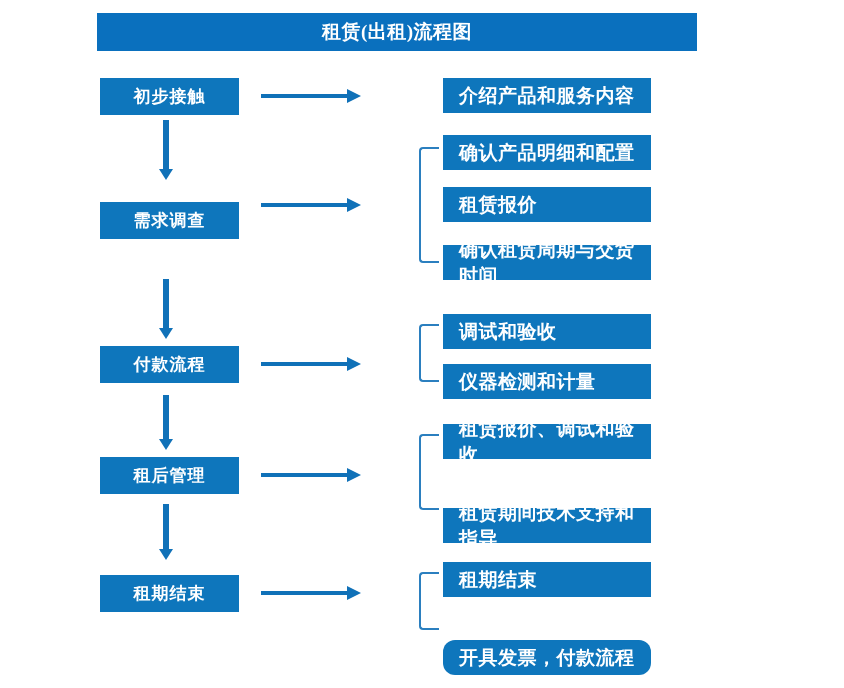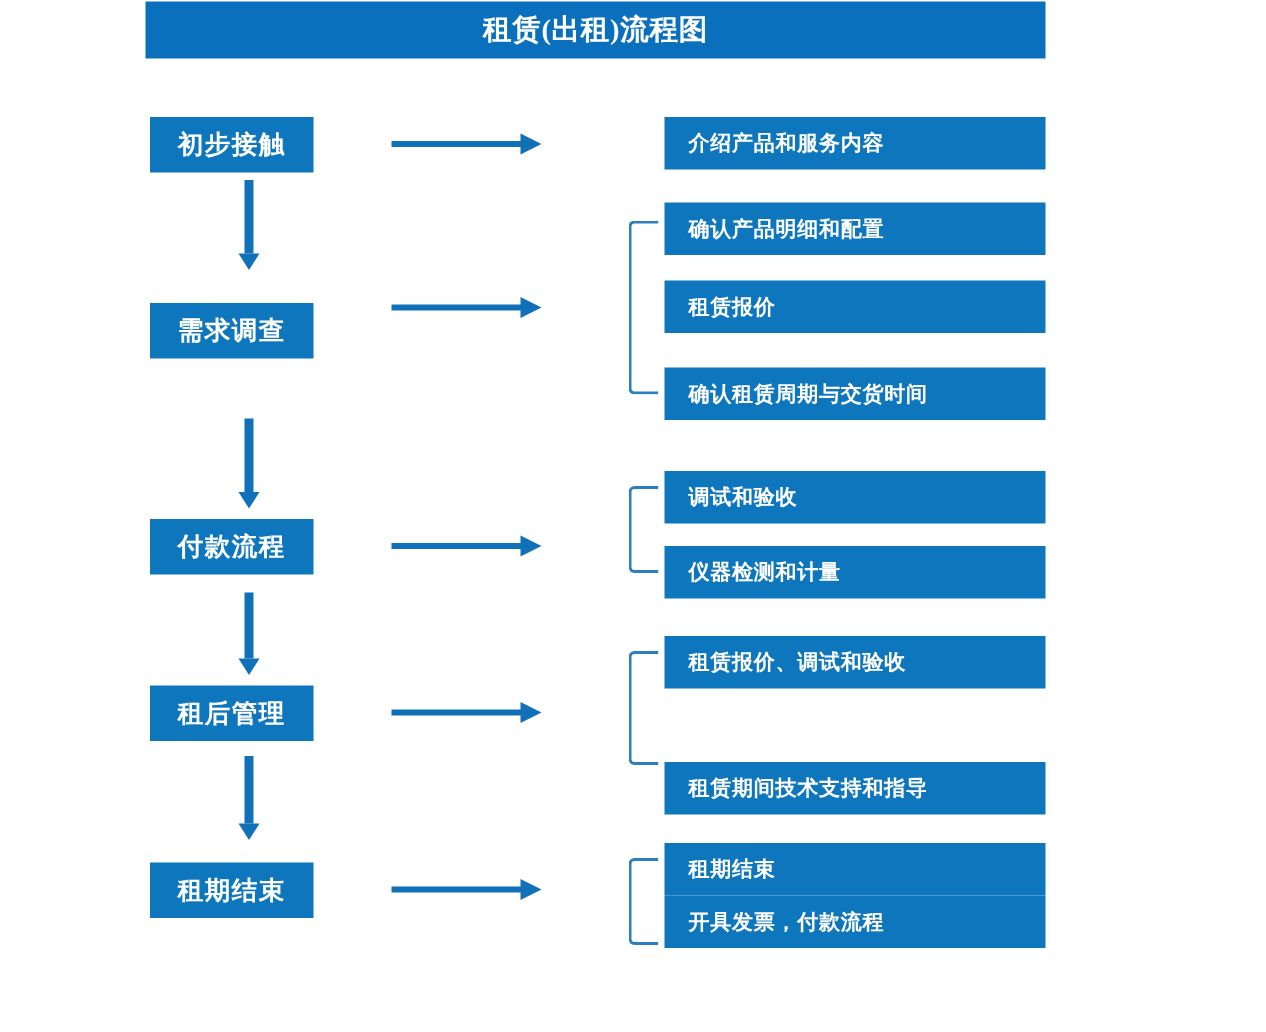--- a/index.html
+++ b/index.html
@@ -17,60 +17,60 @@
     position: relative;
     width: 844px;
     height: 688px;
     background: #ffffff;
   }
 
   
   .title-bar {
     position: absolute;
     left: 97px;
-    top: 1px;
+    top: 13px;
     width: 600px;
     height: 38px;
     background: #0a70be;
     color: #ffffff;
     display: flex;
     align-items: center;
     justify-content: center;
     font-size: 19px;
     font-weight: bold;
     letter-spacing: 0.5px;
   }
 
   
   .stage-box {
     position: absolute;
     left: 100px;
-    width: 109px;
+    width: 139px;
     height: 37px;
     background: #0e76bc;
     color: #ffffff;
     display: flex;
     align-items: center;
     justify-content: center;
     font-size: 17px;
     font-weight: bold;
     letter-spacing: 1px;
   }
 
   
   .detail-box {
     position: absolute;
     left: 443px;
-    width: 254px;
+    width: 208px;
     height: 35px;
     background: #0e76bc;
     color: #ffffff;
     display: flex;
     align-items: center;
-    font-size: 14px;
+    font-size: 19px;
     font-weight: bold;
     padding-left: 16px;
     box-sizing: border-box;
     letter-spacing: 0.5px;
   }
 
   
   .h-arrow {
     position: absolute;
     left: 261px;
@@ -187,16 +187,16 @@
         <div class="shaft" style="height: 45px;"></div>
         <div class="head" style="top: 45px;"></div>
       </div>
       <div class="stage-box" style="top: 575px;">租期结束</div>
       <div class="h-arrow" style="top: 586px;">
         <div class="shaft"></div>
         <div class="head"></div>
       </div>
       <div class="bracket" style="top: 572px; height: 58px;"></div>
       <div class="detail-box" style="top: 562px;">租期结束</div>
-      <div class="detail-box" style="top: 597px;">开具发票，付款流程</div>
+      <div class="detail-box" style="top: 640px; border-radius: 12px;">开具发票，付款流程</div>
     </div>
 
 </div>
 
 </body></html>

